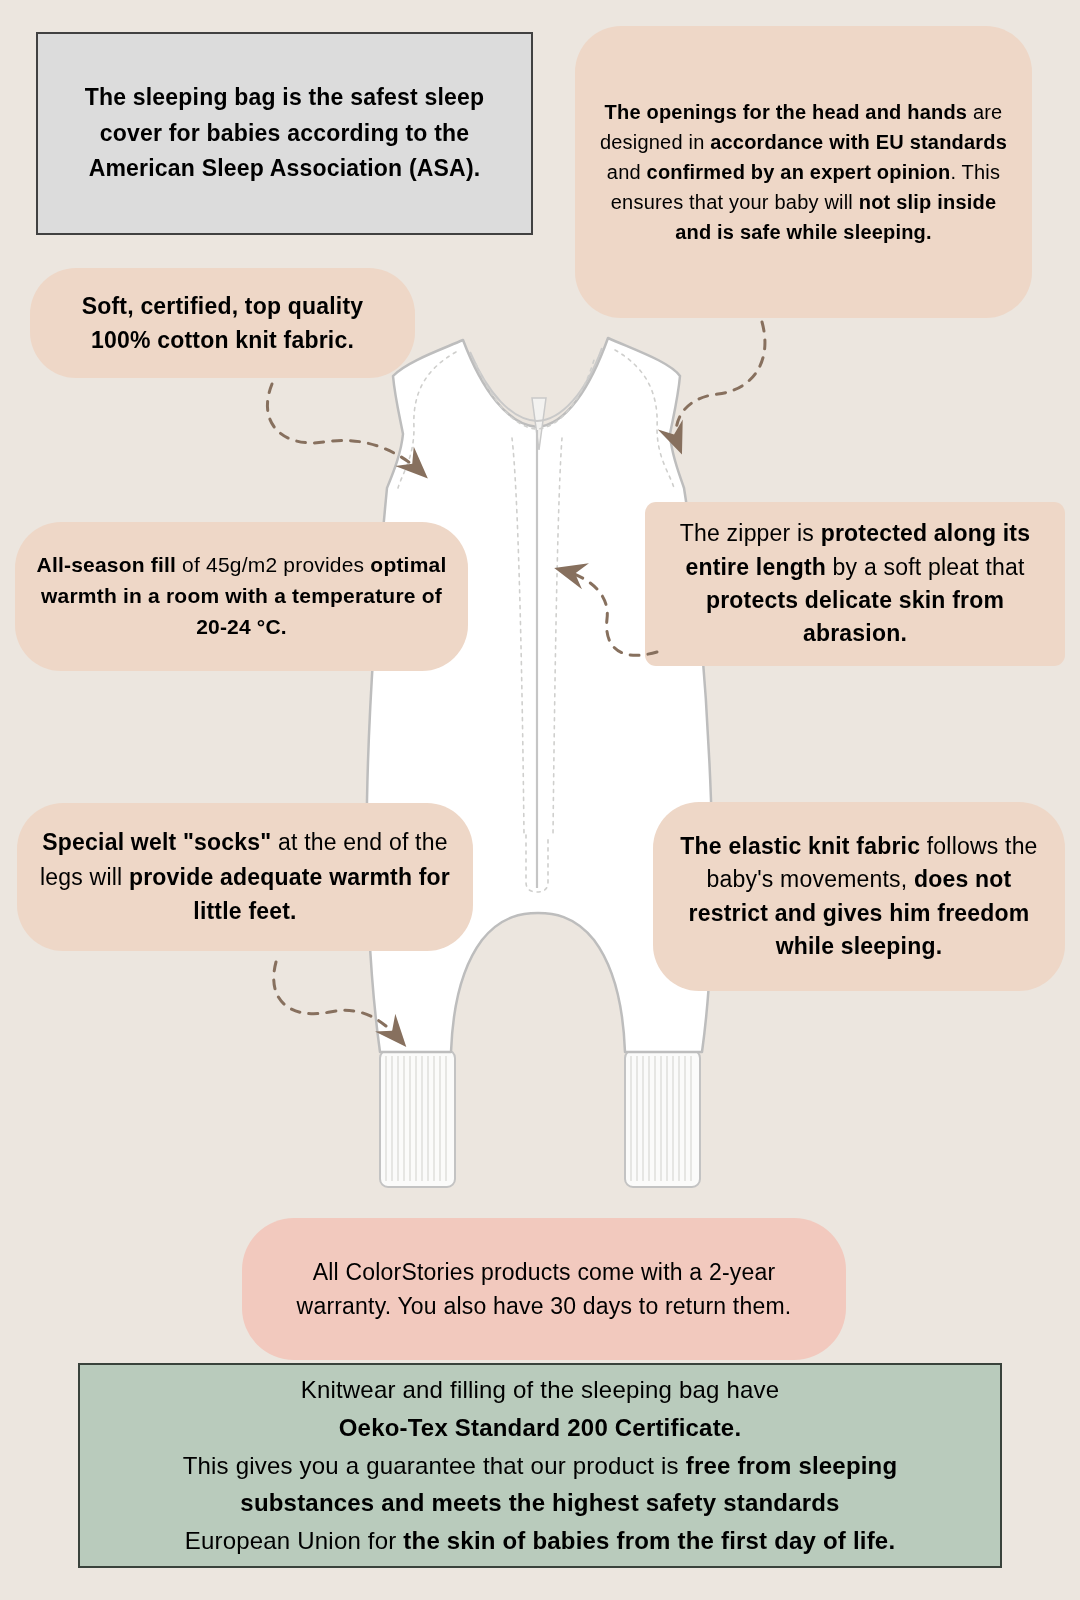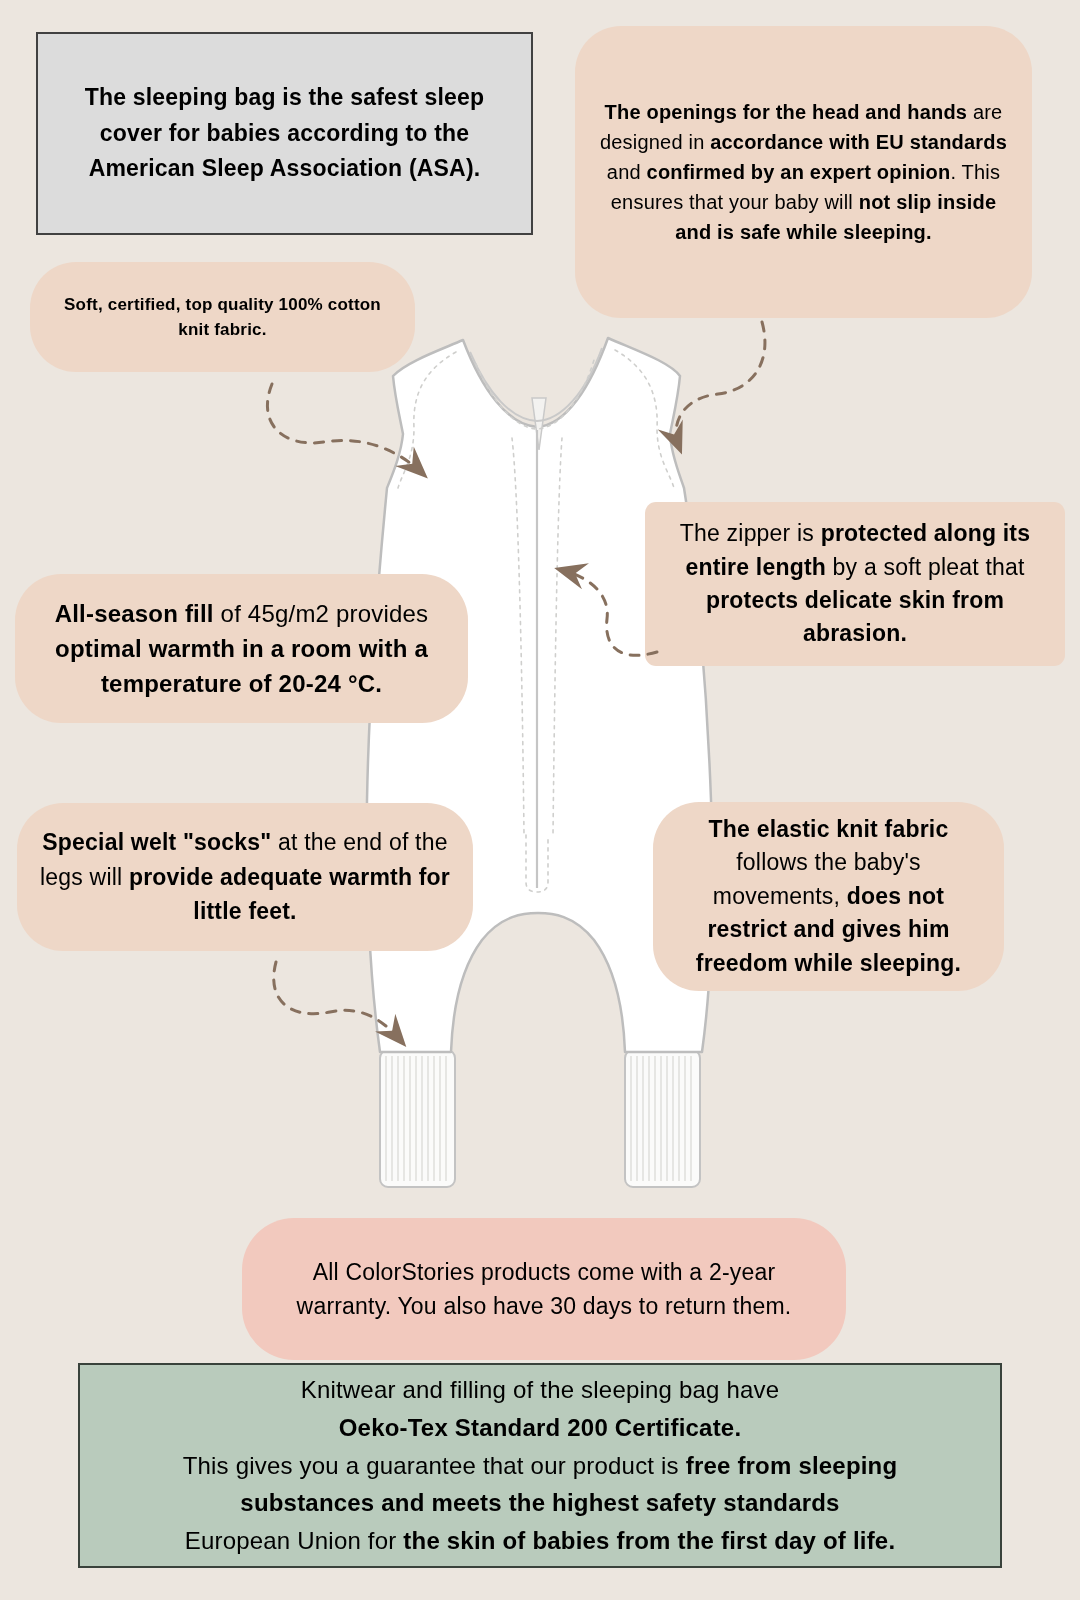--- a/index.html
+++ b/index.html
@@ -11,25 +11,25 @@
   }
   .box{
     position:absolute;display:flex;align-items:center;justify-content:center;
     text-align:center;box-sizing:border-box;z-index:2;
   }
   .box p{margin:0;}
   .beige{background:#eed7c7;border-radius:46px;}
   .asa{left:36px;top:32px;width:497px;height:203px;background:#dcdcdc;
        border:2px solid #414141;padding:0 30px;font-size:23px;line-height:1.55;font-weight:700;}
   .openings{left:575px;top:26px;width:457px;height:292px;padding:0 18px;font-size:20px;line-height:1.5;}
-  .fabric{left:30px;top:262px;width:385px;height:110px;padding:0 24px;font-size:17px;line-height:1.5;font-weight:700;}
-  .fill{left:15px;top:574px;width:453px;height:149px;padding:0 20px;font-size:24px;line-height:1.47;}
+  .fabric{left:30px;top:268px;width:385px;height:110px;padding:0 24px;font-size:23px;line-height:1.5;font-weight:700;}
+  .fill{left:15px;top:522px;width:453px;height:149px;padding:0 20px;font-size:21px;line-height:1.47;}
   .zipperbox{left:645px;top:502px;width:420px;height:164px;padding:0 16px;font-size:23px;line-height:1.45;border-radius:11px;}
   .socks{left:17px;top:803px;width:456px;height:148px;padding:0 16px;font-size:23px;line-height:1.5;}
-  .elastic{left:653px;top:802px;width:351px;height:189px;padding:0 26px;font-size:23px;line-height:1.45;}
+  .elastic{left:653px;top:802px;width:412px;height:189px;padding:0 26px;font-size:23px;line-height:1.45;}
   .warranty{left:242px;top:1218px;width:604px;height:142px;background:#f2c9be;
             border-radius:52px;padding:0 30px;font-size:23px;line-height:1.5;}
   .certificate{left:78px;top:1363px;width:924px;height:205px;background:#b9cbbc;
                border:2px solid #39423b;padding:0 20px;font-size:24px;line-height:1.58;}
   .certificate p{white-space:pre-line;}
   b{font-weight:700;}
   .garment{position:absolute;left:340px;top:330px;width:390px;height:860px;z-index:1;}
   .arrows{position:absolute;left:0;top:0;width:1080px;height:1600px;z-index:3;pointer-events:none;}
 </style>
 </head>

